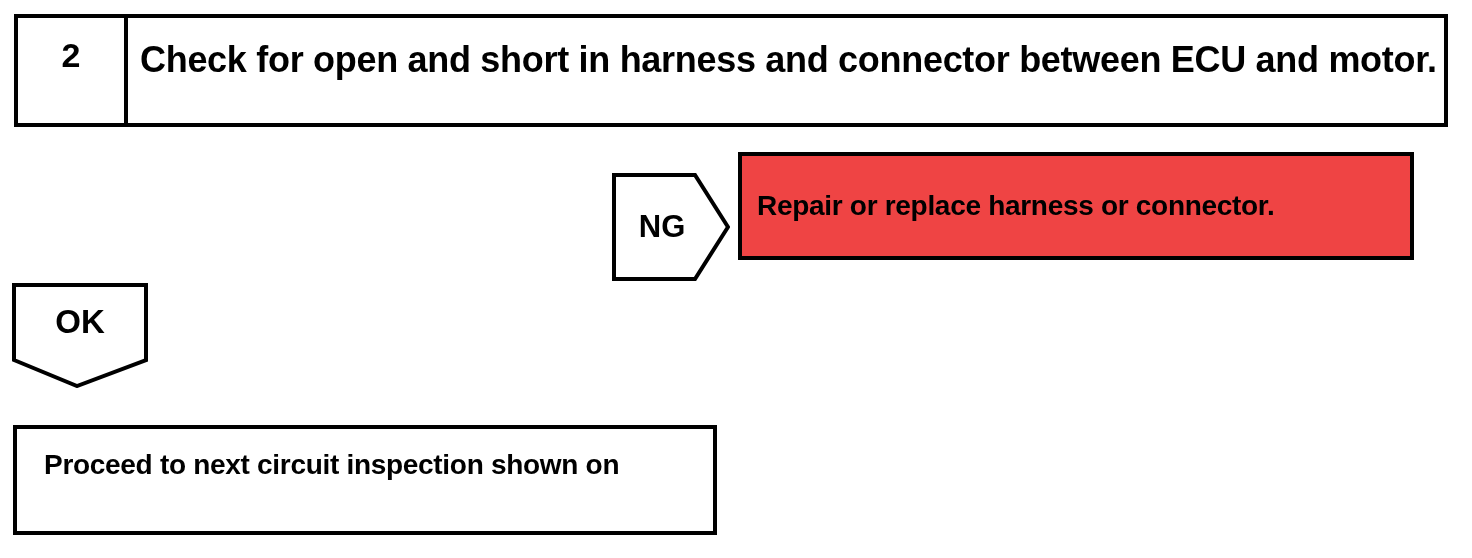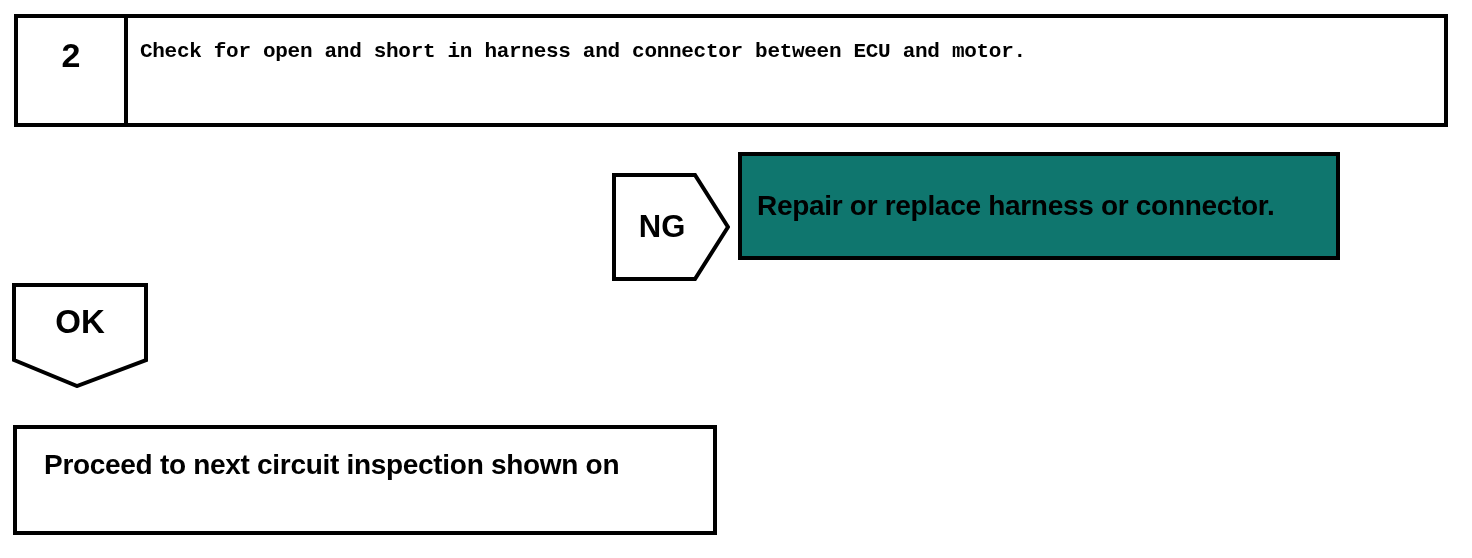--- a/index.html
+++ b/index.html
@@ -32,48 +32,47 @@
     padding-top: 20px;
     font-weight: 700;
     font-size: 34px;
     line-height: 1;
     flex: 0 0 auto;
   }
   .step-instruction {
     flex: 1;
     padding: 22px 9px 0 12px;
     font-weight: 700;
-    font-size: 21px;
+    font-size: 36px;
     line-height: 1.1;
     letter-spacing: -0.3px;
     white-space: nowrap;
-    font-family: Liberation Mono, monospace;
   }
   
   .ng-connector {
     position: absolute;
     left: 612px; top: 155px;
     width: 118px; height: 108px; margin-top: 18px;
   }
   .ng-connector svg { display: block; }
   .ng-label {
     position: absolute;
     left: 0; top: 0;
     width: 100px; height: 108px;
     display: flex; align-items: center; justify-content: center;
     font-weight: 700;
     font-size: 31px;
     letter-spacing: 0px;
   }
   .ng-action-box {
     position: absolute;
     left: 738px; top: 152px;
-    width: 602px; height: 108px;
+    width: 676px; height: 108px;
     border: 4px solid #000;
-    background: #0f766e;
+    background: #ef4444;
     display: flex;
     align-items: center;
     padding-left: 15px;
     font-weight: 700;
     font-size: 28px;
     letter-spacing: -0.3px;
     white-space: nowrap;
   }
   
   .ok-connector {

